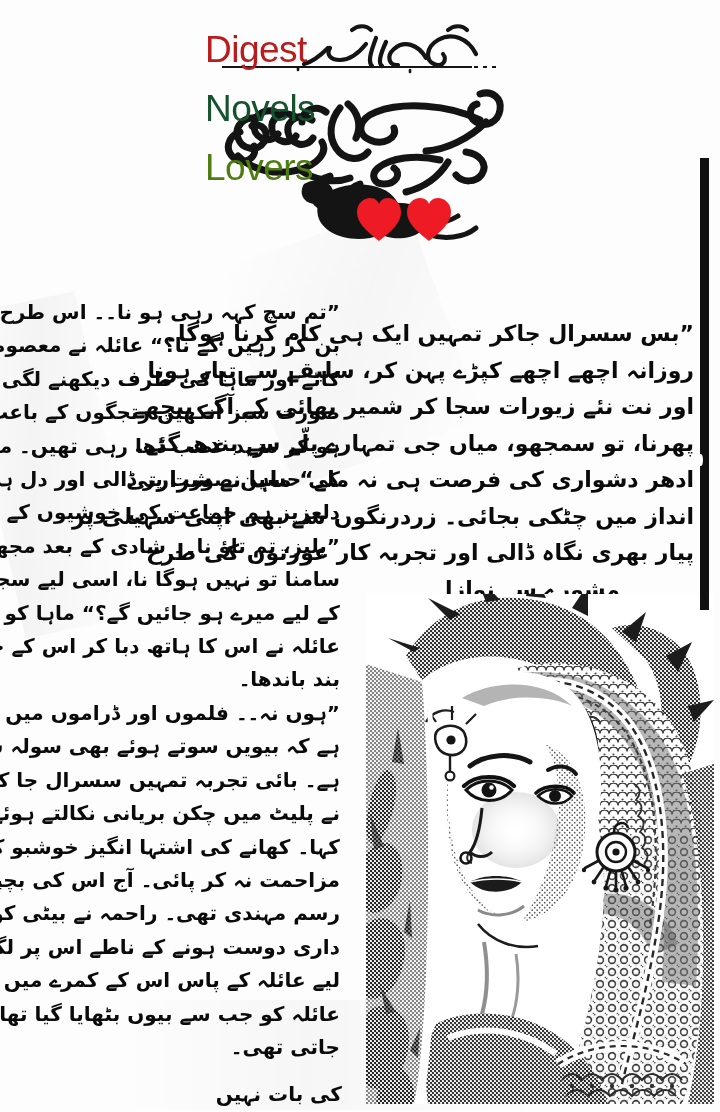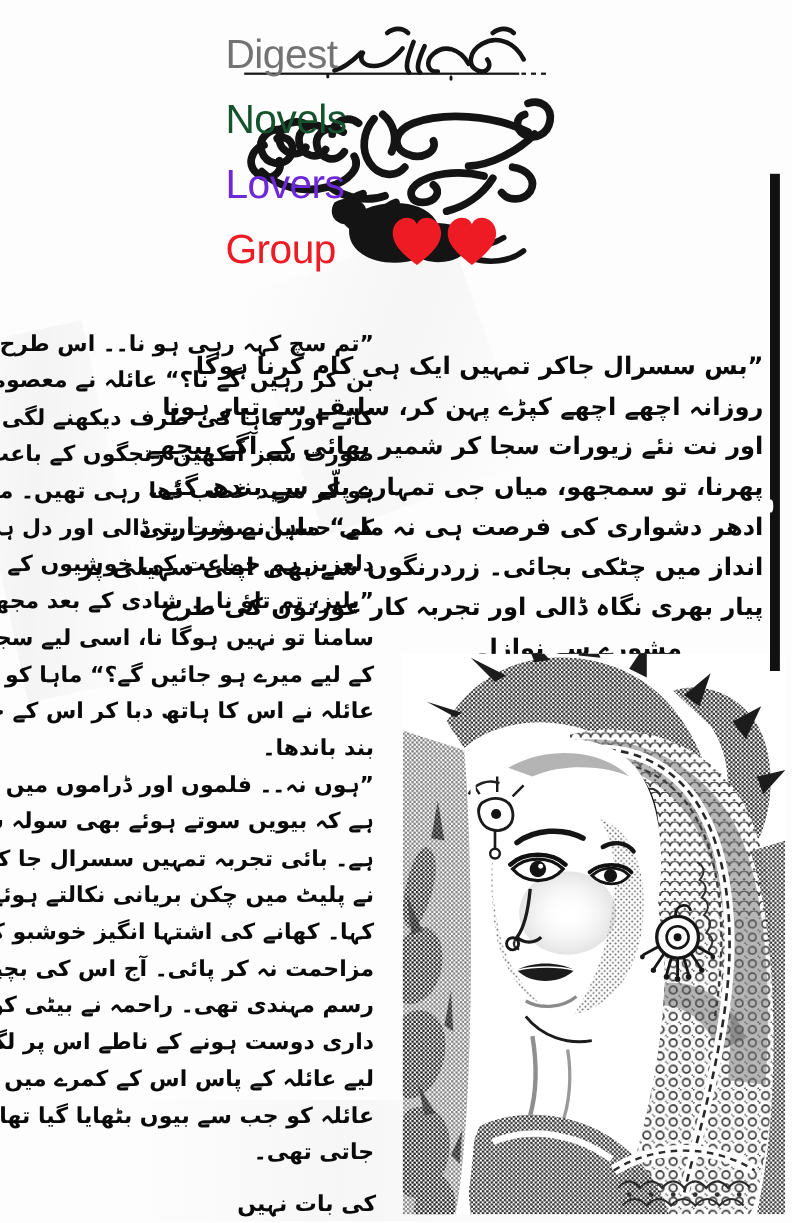--- a/index.html
+++ b/index.html
@@ -246,24 +246,23 @@
         <g stroke-width="5">
           <path d="M214 214 C238 220, 262 218, 278 208"></path>
           <path d="M246 226 C264 232, 284 230, 296 220"></path>
         </g>
       </g>
     </svg>
 
     <div id="author-rule"></div>
 
     <div id="group-watermark">
-      <div class="wm-line" style="color:#737373">Digest</div>
+      <div class="wm-line" style="color:#b91c1c">Digest</div>
       <div class="wm-line" style="color:#14532d">Novels</div>
-      <div class="wm-line" style="color:#6d28d9">Lovers</div>
-      <div class="wm-line" style="color:#ee1b24">Group</div>
+      <div class="wm-line" style="color:#4d7c0f">Lovers</div>
 
       <svg class="hearts" viewBox="0 0 100 50" aria-hidden="true">
         <path d="M24 46 C10 35, 2 27, 2 17 C2 8, 9 3, 15 3 C20 3, 23 6, 24 9 C25 6, 28 3, 33 3 C39 3, 46 8, 46 17 C46 27, 38 35, 24 46 Z" fill="#ee1b24"></path>
         <path d="M74 46 C60 35, 52 27, 52 17 C52 8, 59 3, 65 3 C70 3, 73 6, 74 9 C75 6, 78 3, 83 3 C89 3, 96 8, 96 17 C96 27, 88 35, 74 46 Z" fill="#ee1b24"></path>
       </svg>
     </div>
   </div>
 
   <div id="binding-bar"></div>
 

